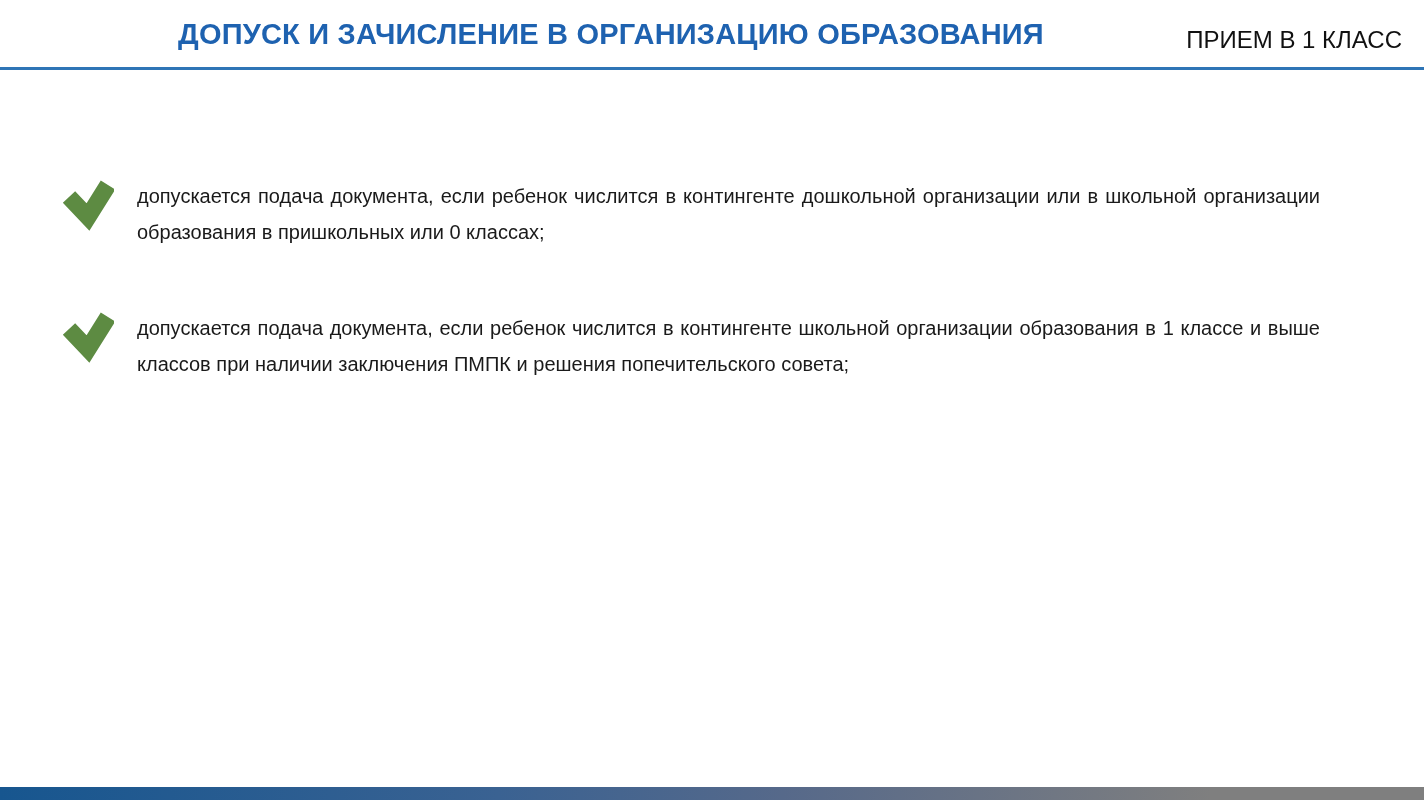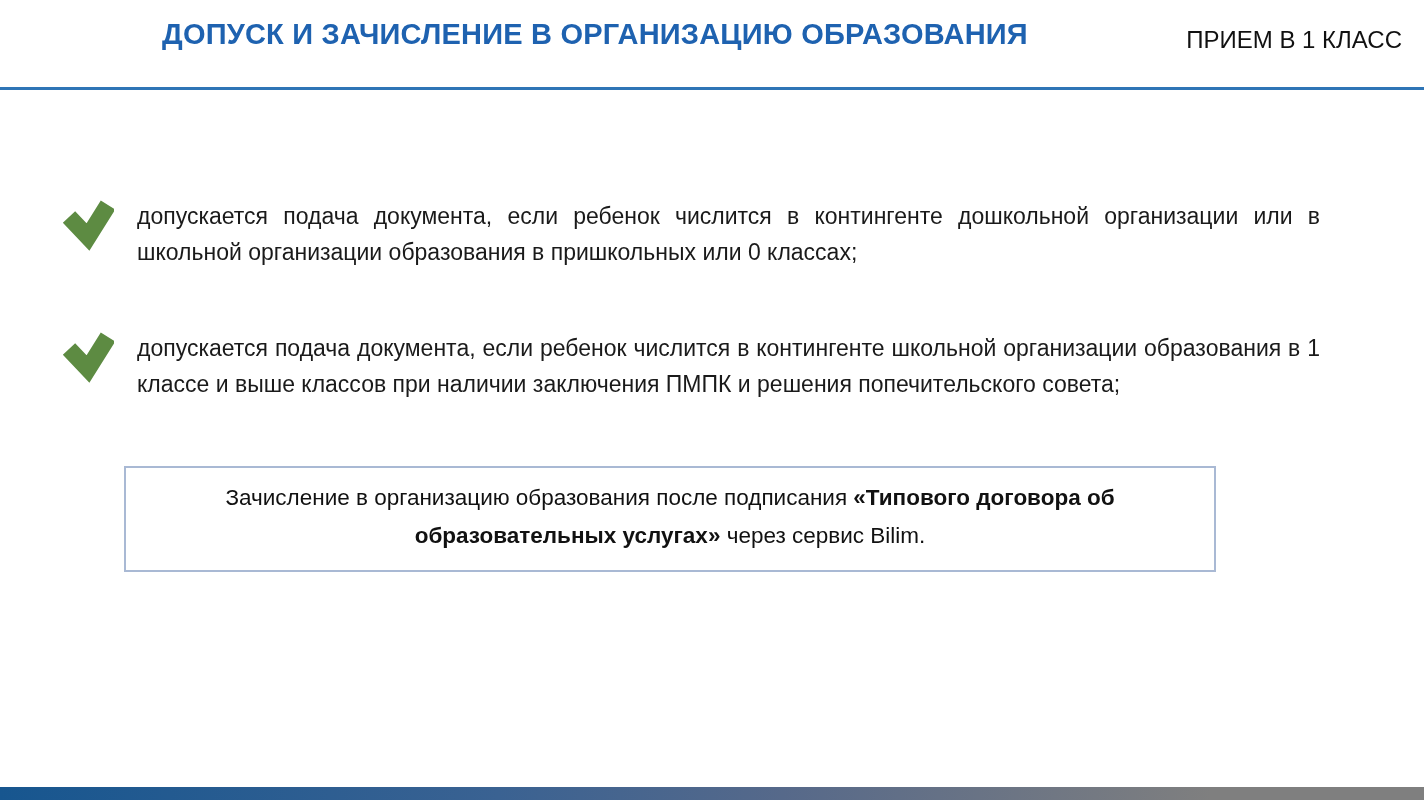--- a/index.html
+++ b/index.html
@@ -13,40 +13,40 @@
     --bar-mid:#56698a;
     --bar-right:#7f7f7f;
   }
   *{margin:0;padding:0;box-sizing:border-box;}
   html,body{width:1424px;height:800px;overflow:hidden;}
   body{
     background:#ffffff;
     font-family:"Liberation Sans","DejaVu Sans",sans-serif;
     position:relative;
   }
-  .header{position:relative;height:87px;}
+  .header{position:relative;height:67px;margin-left:16px;}
   .slide-title{
     position:absolute;left:0;top:18px;width:1190px;
     text-align:center;font-size:29px;font-weight:bold;
     color:var(--title-blue);letter-spacing:0.2px;
   }
   .corner-label{
     position:absolute;right:22px;top:26px;
     font-size:24px;color:#111111;white-space:nowrap;text-align:center;
   }
   .rule{height:3px;width:100%;background:var(--rule-blue);}
   .content{padding:0 104px 0 62px;}
   .bullet{display:flex;align-items:flex-start;}
   .bullet.b1{margin-top:108px;}
   .bullet.b2{margin-top:60px;}
   .bullet.b3{margin-top:60px;}
   .bullet-icon{flex:0 0 75px;}
   .bullet-icon.shift svg{margin-left:10px;margin-top:2px;}
   .bullet-text{
-    flex:1;font-size:23px;line-height:36px;
+    flex:1;font-size:20px;line-height:36px;
     text-align:justify;color:var(--text-dark);
   }
   .note-box{
     margin:64px 104px 0 62px;
     border:2px solid var(--note-border);
     padding:11px 40px 15px;
     text-align:center;font-size:22.5px;line-height:38px;
     color:#111111;
   }
   .note-box .bold-seg{font-weight:bold;}
@@ -80,17 +80,16 @@
 
   <div class="bullet b3">
     <div class="bullet-icon">
       <svg viewBox="0 0 52 56" width="52" height="56" aria-hidden="true">
         <path d="M7 19 L26 39 L46 7" fill="none" stroke="var(--check-green)" stroke-width="17" stroke-linejoin="miter"></path>
       </svg>
     </div>
     <div class="bullet-text">допускается подача документа, если ребенок числится в контингенте школьной организации образования в 1 классе и выше классов при наличии заключения ПМПК и решения попечительского совета;</div>
   </div>
 
-  <div class="note-box"><span>Зачисление в организацию образования после подписания </span><span class="bold-seg">«Типового договора об образовательных услугах»</span><span> через сервис Bilim.</span></div>
 
 </div>
 
 <div class="bottom-bar"></div>
 
 </body></html>

